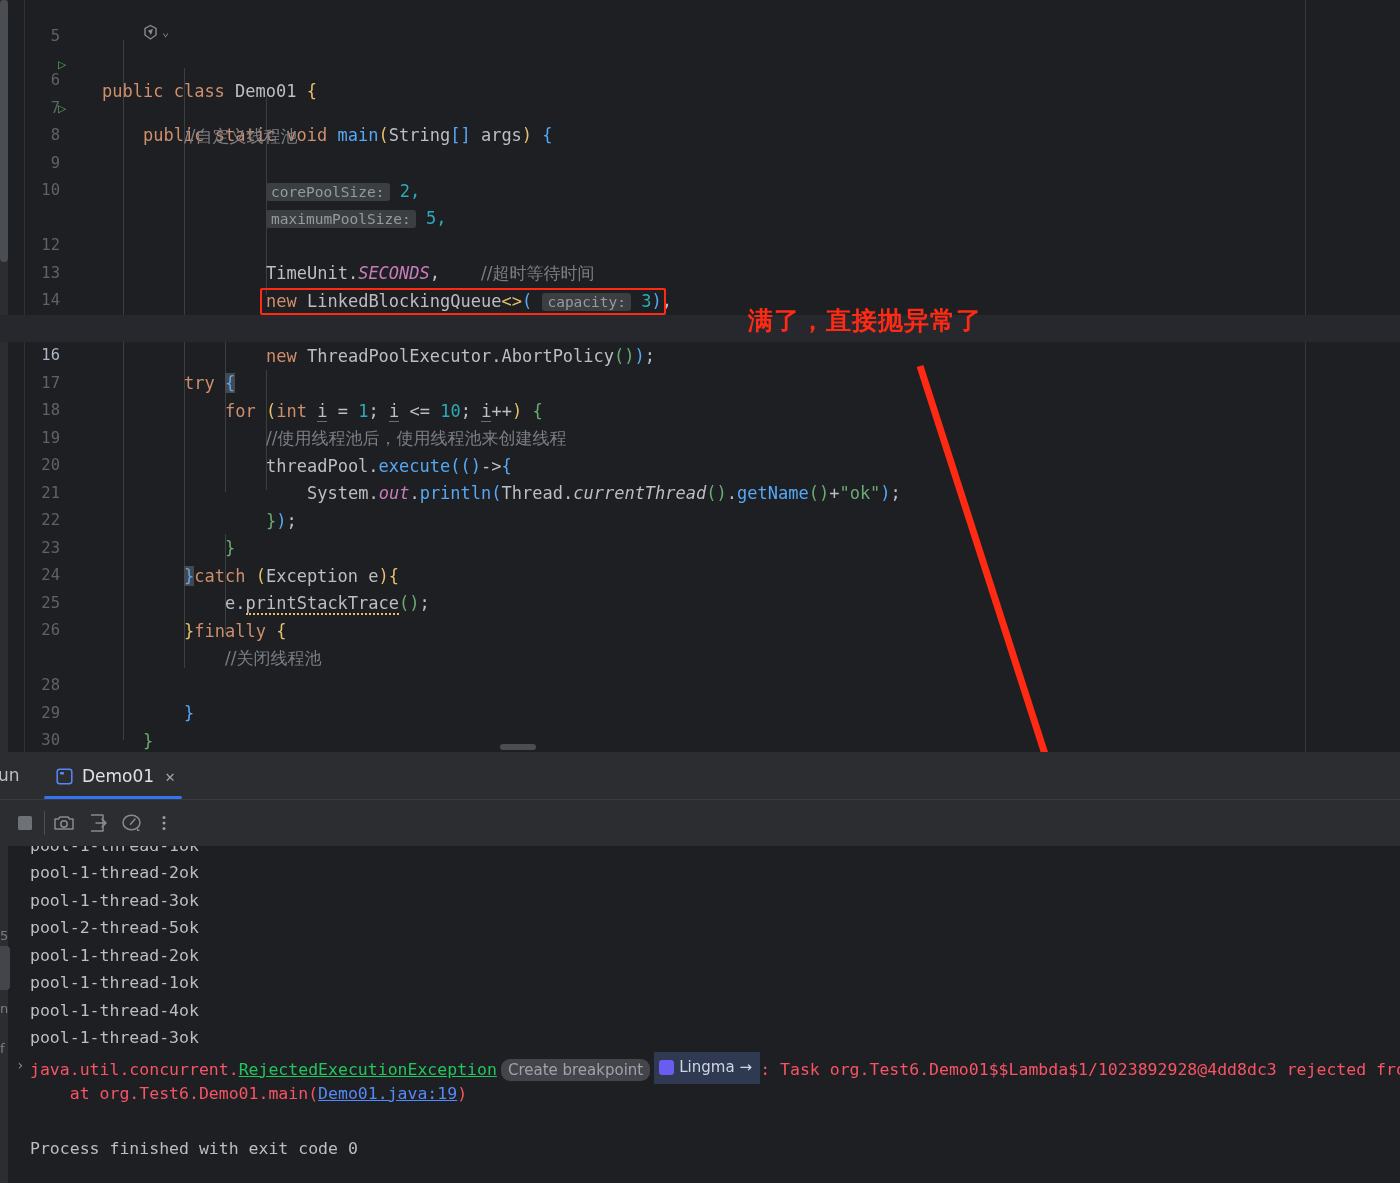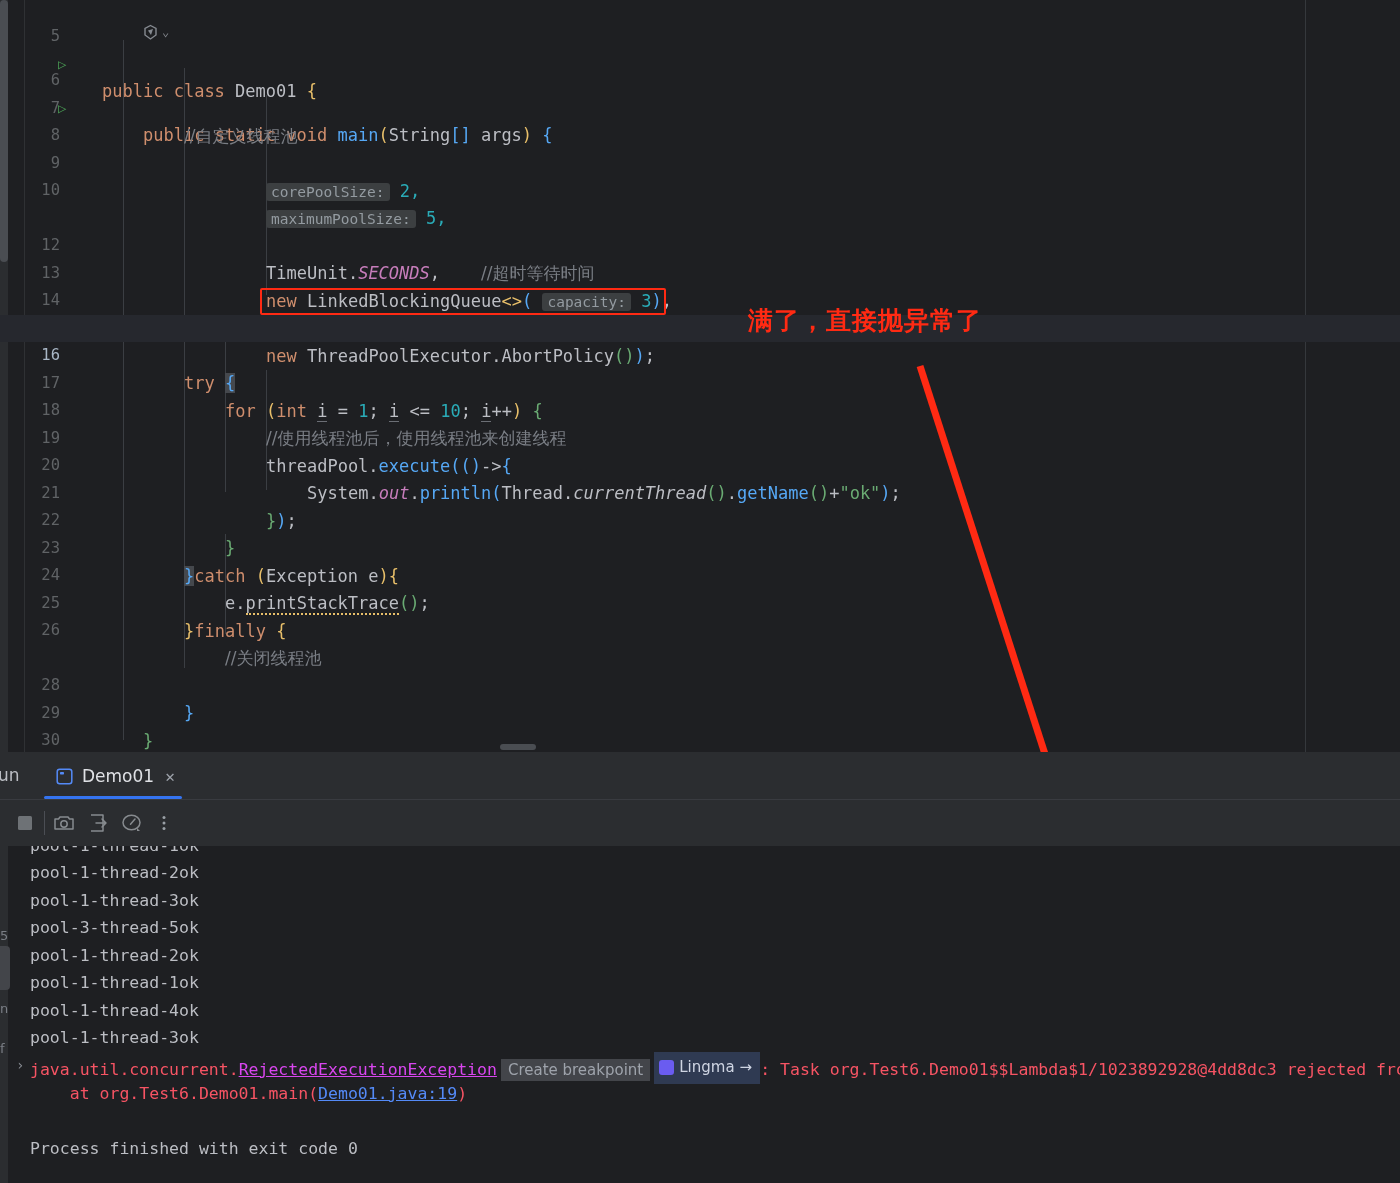--- a/index.html
+++ b/index.html
@@ -155,28 +155,28 @@
   .con-gutter {
     position: absolute; left: 8px; top: 0; width: 20px; height: 337px;
     background: #1e1f22;
   }
   .cline {
     position: absolute; left: 30px; white-space: pre;
     font-size: 16.5px; line-height: 27.5px; height: 27.5px;
     font-family: "DejaVu Sans Mono", monospace; color: #bcbec4;
   }
   .cline.exc { color: #f75464; }
-  .exc-link { color: #d946ef; text-decoration: underline; }
+  .exc-link { color: #22c55e; text-decoration: underline; }
   .blue-link { color: #548af7; text-decoration: underline; }
   .fold-arrow {
     position: absolute; left: 16px; color: #868a91; font-size: 14px;
     line-height: 27.5px; height: 27.5px;
   }
   .bp-hint {
-    background: #43454a; color: #9ea3ab; border-radius: 0;
+    background: #43454a; color: #9ea3ab; border-radius: 9px;
     padding: 2px 7px; font-size: 15px; font-family: "DejaVu Sans", sans-serif;
     margin: 0 4px;
   }
   .lingma-badge {
     background: #2f3a52; color: #cfd5e3; border-radius: 0;
     padding: 2px 8px 2px 5px; font-size: 15px;
     font-family: "DejaVu Sans", sans-serif;
     display: inline-flex; align-items: center; gap: 5px;
   }
   .lingma-dot {
@@ -429,21 +429,21 @@
       <div class="left-side-frags">
         <span class="sidefrag" style="top:82px;">5</span>
         <div class="sidebtn" style="top:100px;"></div>
         <span class="sidefrag" style="top:155px;">n</span>
         <span class="sidefrag" style="top:195px;">f</span>
       </div>
 
       <div class="cline" style="top:-14px;">pool-1-thread-1ok</div>
       <div class="cline" style="top:13px;">pool-1-thread-2ok</div>
       <div class="cline" style="top:41px;">pool-1-thread-3ok</div>
-      <div class="cline" style="top:68px;">pool-3-thread-5ok</div>
+      <div class="cline" style="top:68px;">pool-2-thread-5ok</div>
       <div class="cline" style="top:96px;">pool-1-thread-2ok</div>
       <div class="cline" style="top:123px;">pool-1-thread-1ok</div>
       <div class="cline" style="top:151px;">pool-1-thread-4ok</div>
       <div class="cline" style="top:178px;">pool-1-thread-3ok</div>
 
       <span class="fold-arrow" style="top:206px;">›</span>
       <div class="cline exc" style="top:206px;"><span>java.util.concurrent.</span><span class="exc-link">RejectedExecutionException</span><span class="bp-hint">Create breakpoint</span><span class="lingma-badge"><span class="lingma-dot"></span><span>Lingma</span><span>→</span></span><span>: Task org.Test6.Demo01$$Lambda$1/1023892928@4dd8dc3 rejected from</span></div>
 
       <div class="cline exc" style="top:234px;"><span>    at org.Test6.Demo01.main(</span><span class="blue-link">Demo01.java:19</span><span>)</span></div>
 

